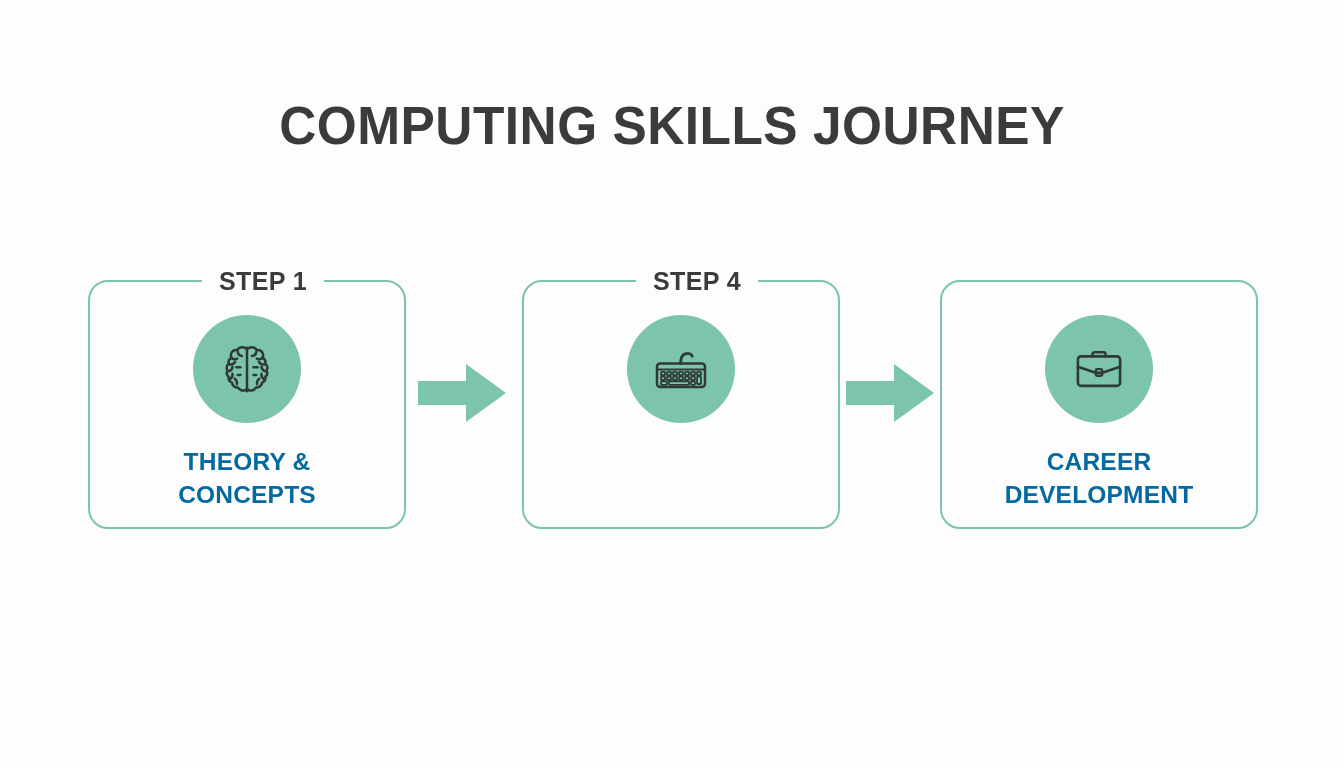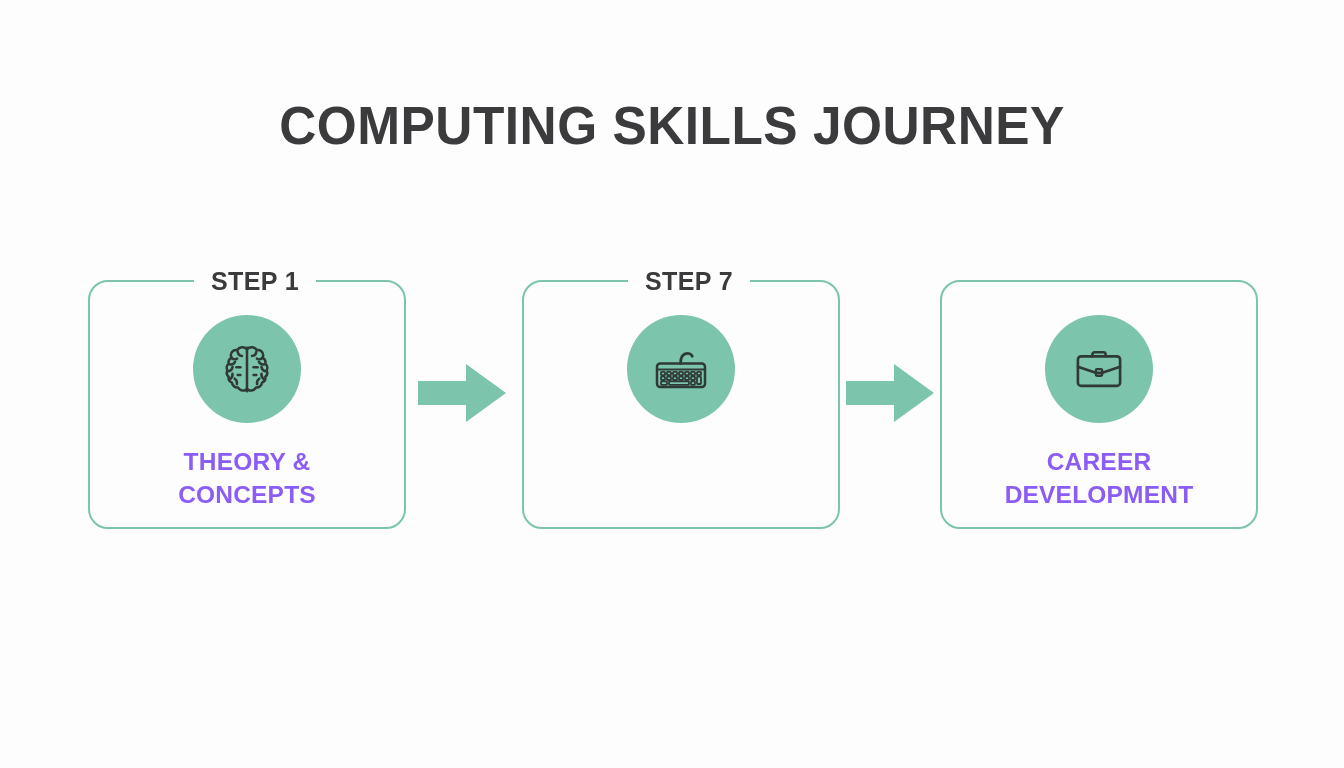--- a/index.html
+++ b/index.html
@@ -58,21 +58,21 @@
     background: transparent;
   }
   .step-card.c1 { left: 88px; }
   .step-card.c2 { left: 522px; }
   .step-card.c3 { left: 940px; }
 
   
   .step-label-wrap {
     position: absolute;
     top: -17px;
-    left: 8px;
+    left: 16px;
     width: 100%;
     display: flex;
     justify-content: center;
     pointer-events: none;
   }
   .step-label {
     background: #fdfdfd;
     padding: 0 17px;
     font-size: 25px;
     font-weight: 700;
@@ -102,21 +102,21 @@
   .card-caption {
     position: absolute;
     left: 0;
     top: 163px;
     width: 100%;
     text-align: center;
     font-size: 24.5px;
     font-weight: 700;
     letter-spacing: 0.2px;
     line-height: 33px;
-    color: #8b5cf6;
+    color: #0369a1;
     white-space: pre-line;
   }
 
   
   .arrow {
     position: absolute;
     top: 362px;
     width: 88px;
     height: 62px;
   }
@@ -192,21 +192,21 @@
             <rect x="42" y="39.6" width="4" height="3.4" rx="0.8" stroke-width="1.8"></rect>
             <rect x="48" y="39.6" width="4" height="7.4" rx="0.8" stroke-width="1.8"></rect>
 
             <rect x="12" y="44.4" width="6" height="3.4" rx="0.8" stroke-width="1.8"></rect>
             <rect x="20" y="44.4" width="20" height="3.4" rx="0.8" stroke-width="1.8"></rect>
             <rect x="42" y="44.4" width="4" height="3.4" rx="0.8" stroke-width="1.8"></rect>
           </svg>
         </span>
       </div>
       <div class="step-label-wrap">
-        <span class="step-label">STEP 7</span>
+        <span class="step-label">STEP 4</span>
       </div>
     </div>
 
     <div class="step-card c3">
       <div class="icon-circle">
         <span>
           <svg width="60" height="60" viewBox="0 0 64 64" fill="none" stroke="#2f3a38" stroke-width="2.8" stroke-linecap="round" stroke-linejoin="round">
 
             <path d="M25 18.5v-2.2c0-1.2 1-2.2 2.2-2.2h9.6c1.2 0 2.2 1 2.2 2.2v2.2"></path>
 

